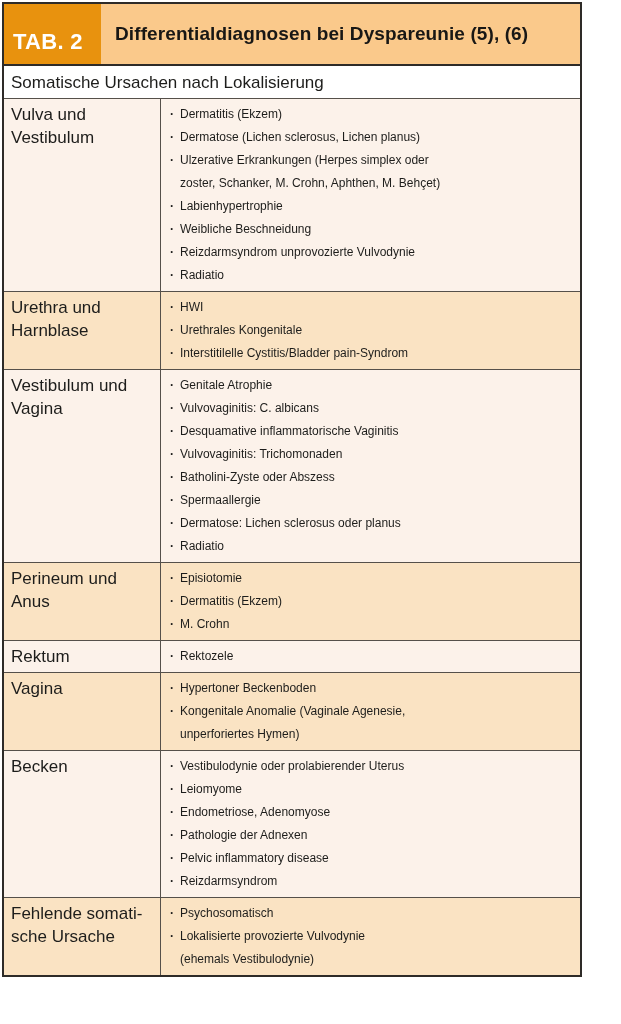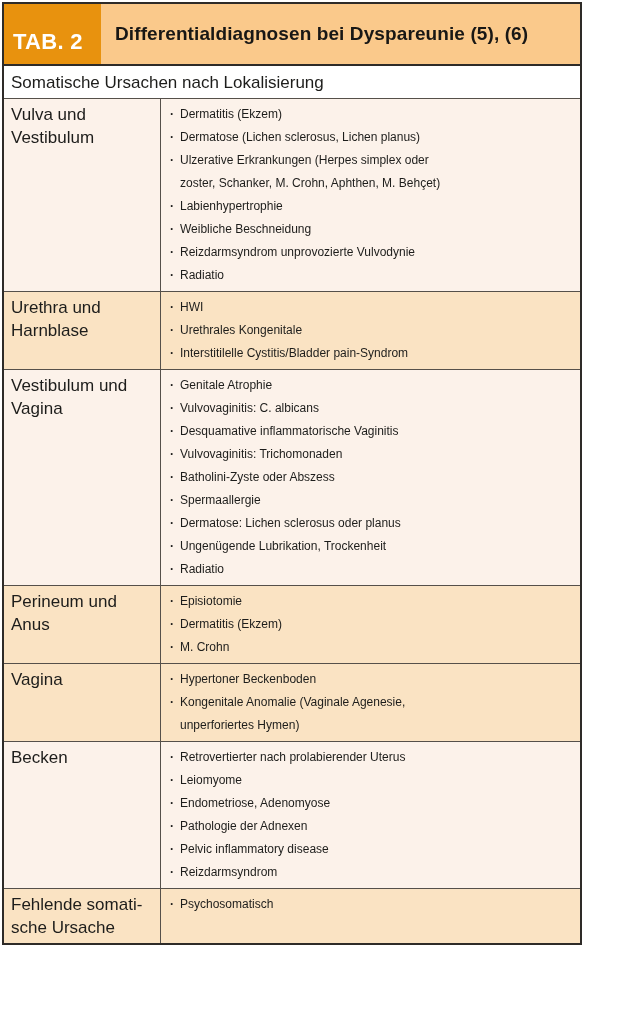--- a/index.html
+++ b/index.html
@@ -137,54 +137,61 @@
           <div class="loc">Vestibulum und
 Vagina</div>
           <div class="items">
             <div class="item">Genitale Atrophie</div>
             <div class="item">Vulvovaginitis: C. albicans</div>
             <div class="item">Desquamative inflammatorische Vaginitis</div>
             <div class="item">Vulvovaginitis: Trichomonaden</div>
             <div class="item">Batholini-Zyste oder Abszess</div>
             <div class="item">Spermaallergie</div>
             <div class="item">Dermatose: Lichen sclerosus oder planus</div>
-            <div class="item">Ungenügende Lubrikation, Trockenheit</div>
             <div class="item">Radiatio</div>
           </div>
         </div>
         <div class="row orange">
           <div class="loc">Perineum und
 Anus</div>
           <div class="items">
             <div class="item">Episiotomie</div>
             <div class="item">Dermatitis (Ekzem)</div>
             <div class="item">M. Crohn</div>
+          </div>
+        </div>
+        <div class="row cream">
+          <div class="loc">Rektum</div>
+          <div class="items">
+            <div class="item">Rektozele</div>
           </div>
         </div>
         <div class="row orange">
           <div class="loc">Vagina</div>
           <div class="items">
             <div class="item">Hypertoner Beckenboden</div>
             <div class="item">Kongenitale Anomalie (Vaginale Agenesie,
 unperforiertes Hymen)</div>
           </div>
         </div>
         <div class="row cream">
           <div class="loc">Becken</div>
           <div class="items">
-            <div class="item">Retrovertierter nach prolabierender Uterus</div>
+            <div class="item">Vestibulodynie oder prolabierender Uterus</div>
             <div class="item">Leiomyome</div>
             <div class="item">Endometriose, Adenomyose</div>
             <div class="item">Pathologie der Adnexen</div>
             <div class="item">Pelvic inflammatory disease</div>
             <div class="item">Reizdarmsyndrom</div>
           </div>
         </div>
         <div class="row orange">
           <div class="loc">Fehlende somati-
 sche Ursache</div>
           <div class="items">
             <div class="item">Psychosomatisch</div>
+            <div class="item">Lokalisierte provozierte Vulvodynie
+(ehemals Vestibulodynie)</div>
           </div>
         </div>
       </div>
   </div>
 </div>
 
 </body></html>

